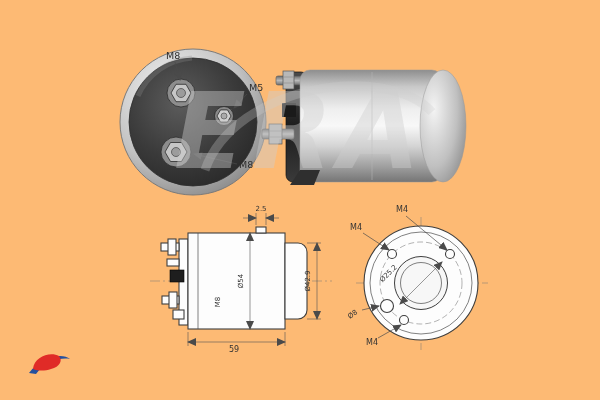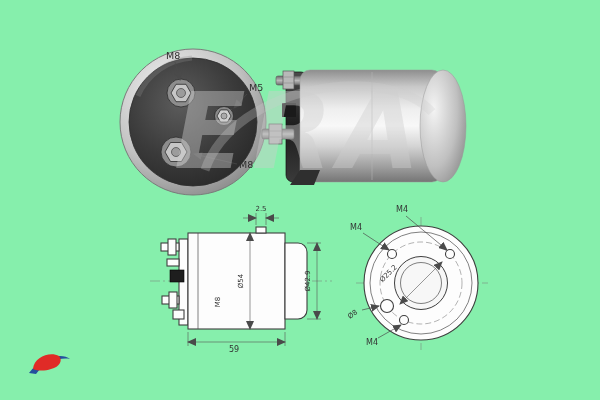--- a/index.html
+++ b/index.html
@@ -1,16 +1,16 @@
 <!DOCTYPE html>
 <html><head>
 <meta charset="utf-8">
 <style>
   html,body{margin:0;padding:0;background:#ffffff;}
-  .canvas{position:relative;width:600px;height:400px;background:#86efac;overflow:hidden;
+  .canvas{position:relative;width:600px;height:400px;background:#fdba74;overflow:hidden;
           font-family:"DejaVu Sans", sans-serif;}
   svg{position:absolute;top:0;left:0;}
   text{font-family:"DejaVu Sans", sans-serif;fill:#2e2e2e;}
   .lbl{font-size:9.5px;}
   .dim{font-size:8px;fill:#333;}
   .dim-small{font-size:7px;fill:#333;}
   .wm{font-size:105px;font-weight:bold;font-style:italic;fill:#cfcfcf;opacity:.42;letter-spacing:6px;}
   .outline{stroke:#3f3f3f;stroke-width:1.1;fill:#fdfdfd;}
   .thin{stroke:#4a4a4a;stroke-width:.7;fill:none;}
   .ext{stroke:#555;stroke-width:.6;fill:none;}

